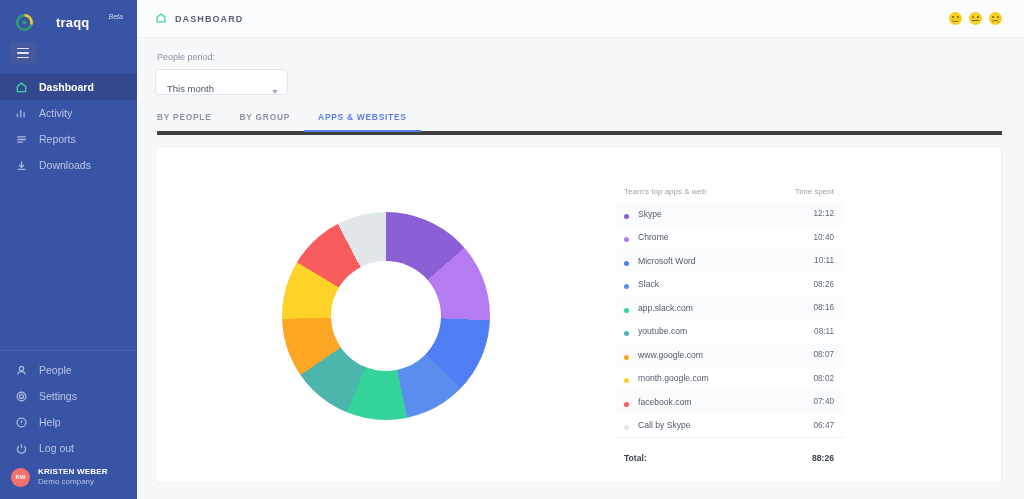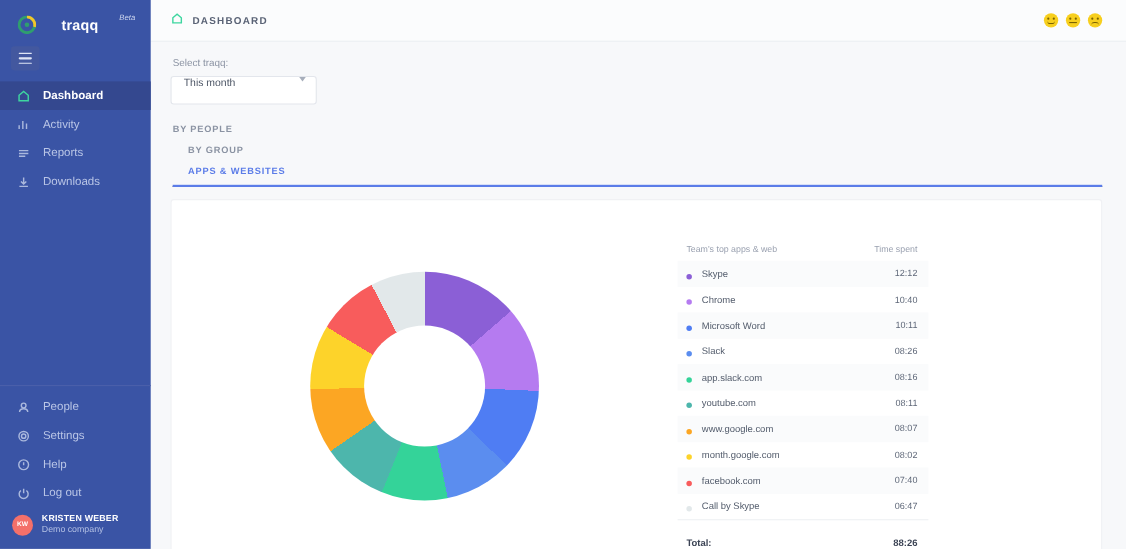--- a/index.html
+++ b/index.html
@@ -82,27 +82,27 @@
   .mood.happy .mouth { bottom: 2.6px; border-bottom: 1.7px solid #7a6200; border-radius: 0 0 7px 7px; }
   .mood.neutral .mouth { bottom: 3.6px; border-bottom: 1.7px solid #7a6200; height: 0; }
   .mood.sad .mouth { bottom: 2.2px; border-top: 1.7px solid #7a6200; border-radius: 7px 7px 0 0; }
 
   .content { padding: 0 22px 0 18px; flex: 1 1 auto; }
 
   .period-label { font-size: 9px; color: #8b93a3; margin: 14px 0 7px 2px; }
   .select {
     width: 133px; height: 26px; background: #ffffff;
     border: 1px solid #e3e6ec; border-radius: 3px;
-    display: flex; align-items: flex-start; justify-content: space-between;
+    display: flex; align-items: flex-end; justify-content: space-between;
     padding: 0 9px 0 11px;
   }
   .select-value { font-size: 9.5px; color: #4d5666; }
   .chev { width: 0; height: 0; border-left: 3.5px solid transparent; border-right: 3.5px solid transparent; border-top: 4px solid #a7aebb; }
 
-  .tabs { display: flex; gap: 0; margin: 17px 0 0 2px; border-bottom: 1px solid #404040; flex-direction: column; }
+  .tabs { display: flex; gap: 0; margin: 17px 0 0 2px; border-bottom: 4px solid #404040; }
   .tab {
     font-size: 8.4px; letter-spacing: .75px; font-weight: bold; color: #8b93a3;
     padding: 0 14px 9px 14px; position: relative; white-space: nowrap;
   }
   .tab:first-child { padding-left: 0; }
   .tab.active { color: #5b7ce8; }
   .tab.active::after {
     content: ""; position: absolute; left: 0; right: 0; bottom: -1px;
     height: 2px; background: #5b7ce8;
   }
@@ -279,21 +279,21 @@
         <span class="mood sad">
             <i class="eye l"></i>
             <i class="eye r"></i>
             <i class="mouth"></i>
           </span>
       </div>
     </header>
 
     <div class="content">
 
-      <div class="period-label">Select traqq:</div>
+      <div class="period-label">People period:</div>
       <div class="select">
         <span class="select-value">This month</span>
         <span class="chev"></span>
       </div>
 
       <div class="tabs">
         <div class="tab">BY PEOPLE</div>
         <div class="tab">BY GROUP</div>
         <div class="tab active">APPS &amp; WEBSITES</div>
       </div>

